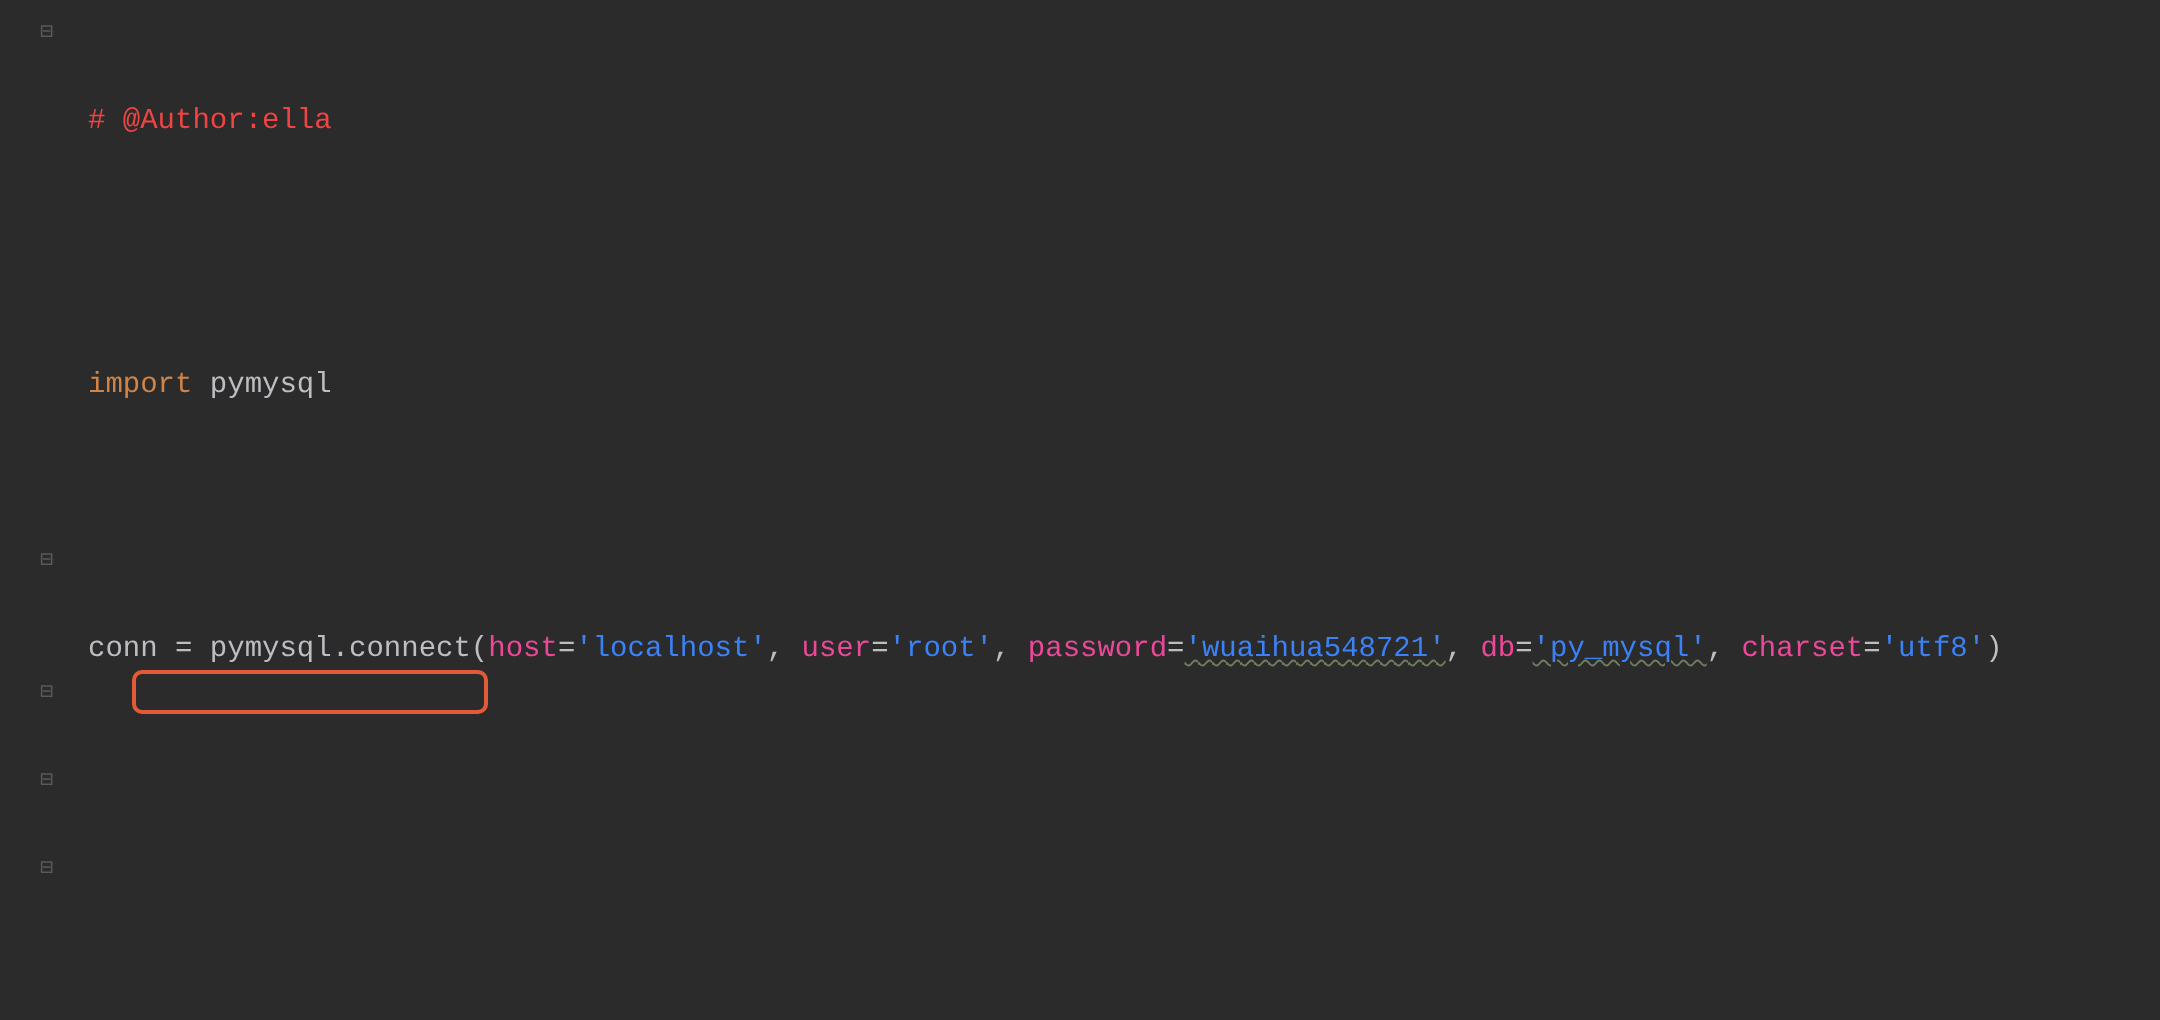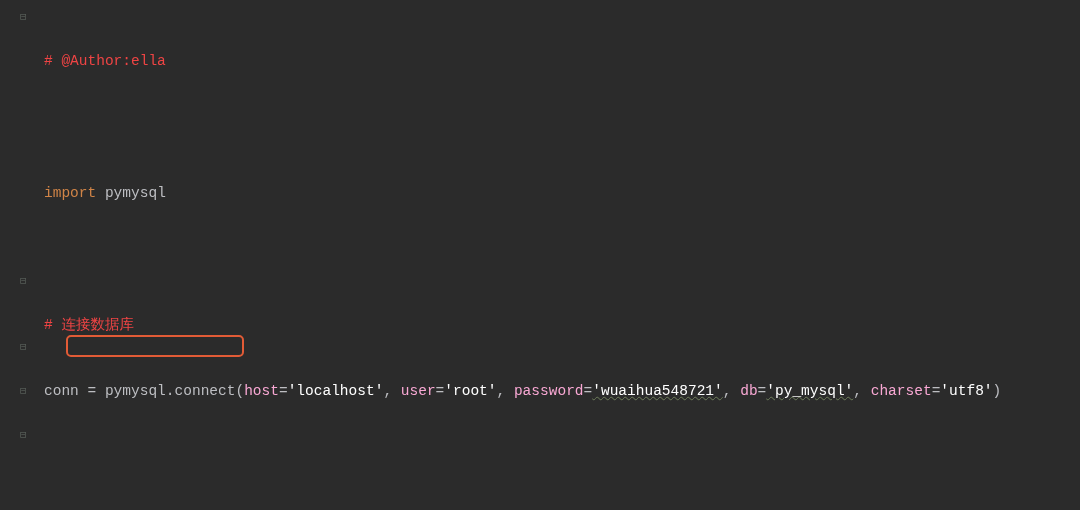--- a/index.html
+++ b/index.html
@@ -34,22 +34,22 @@
   }
   .code {
     padding-left:44px;
     white-space:pre;
   }
   .line { height:22px; }
   .c-comment { color:#ef4444; }
   .c-kw      { color:#d08447;font-family:Liberation Mono, monospace; }   
   .c-ident   { color:#bdbec2;font-family:Liberation Mono, monospace; }   
   .c-punct   { color:#bdbec2; }
-  .c-param   { color:#f9a8d4; }   
-  .c-str     { color:#ffffff; }
+  .c-param   { color:#ec4899; }   
+  .c-str     { color:#3b82f6; }
   .wavy {
     text-decoration-line:underline;
     text-decoration-style:wavy;
     text-decoration-color:#6e7d5a;
     text-decoration-thickness:1px;
   }
   .annot-box {
     position:absolute;
     border:2px solid #e25b36;
     border-radius:5px;
@@ -67,21 +67,20 @@
     <span class="fold" style="top:336px;">⊟</span>
     <span class="fold" style="top:380px;">⊟</span>
     <span class="fold" style="top:424px;">⊟</span>
   </div>
 
   <div class="code">
     <div class="line"><span class="c-comment"># @Author:ella</span></div>
     <div class="line"></div>
     <div class="line"><span class="c-kw">import</span><span class="c-ident"> </span><span class="c-ident">pymysql</span></div>
     <div class="line"></div>
-    <div class="line"><span class="c-comment"># 连接数据库</span></div>
     <div class="line"><span class="c-ident">conn = pymysql.connect(</span><span class="c-param">host</span><span class="c-punct">=</span><span class="c-str">'localhost'</span><span class="c-punct">, </span><span class="c-param">user</span><span class="c-punct">=</span><span class="c-str">'root'</span><span class="c-punct">, </span><span class="c-param">password</span><span class="c-punct">=</span><span class="c-str wavy">'wuaihua548721'</span><span class="c-punct">, </span><span class="c-param">db</span><span class="c-punct">=</span><span class="c-str wavy">'py_mysql'</span><span class="c-punct">, </span><span class="c-param">charset</span><span class="c-punct">=</span><span class="c-str">'utf8'</span><span class="c-punct">)</span></div>
     <div class="line"></div>
     
     
     
     
     
     
     
     

